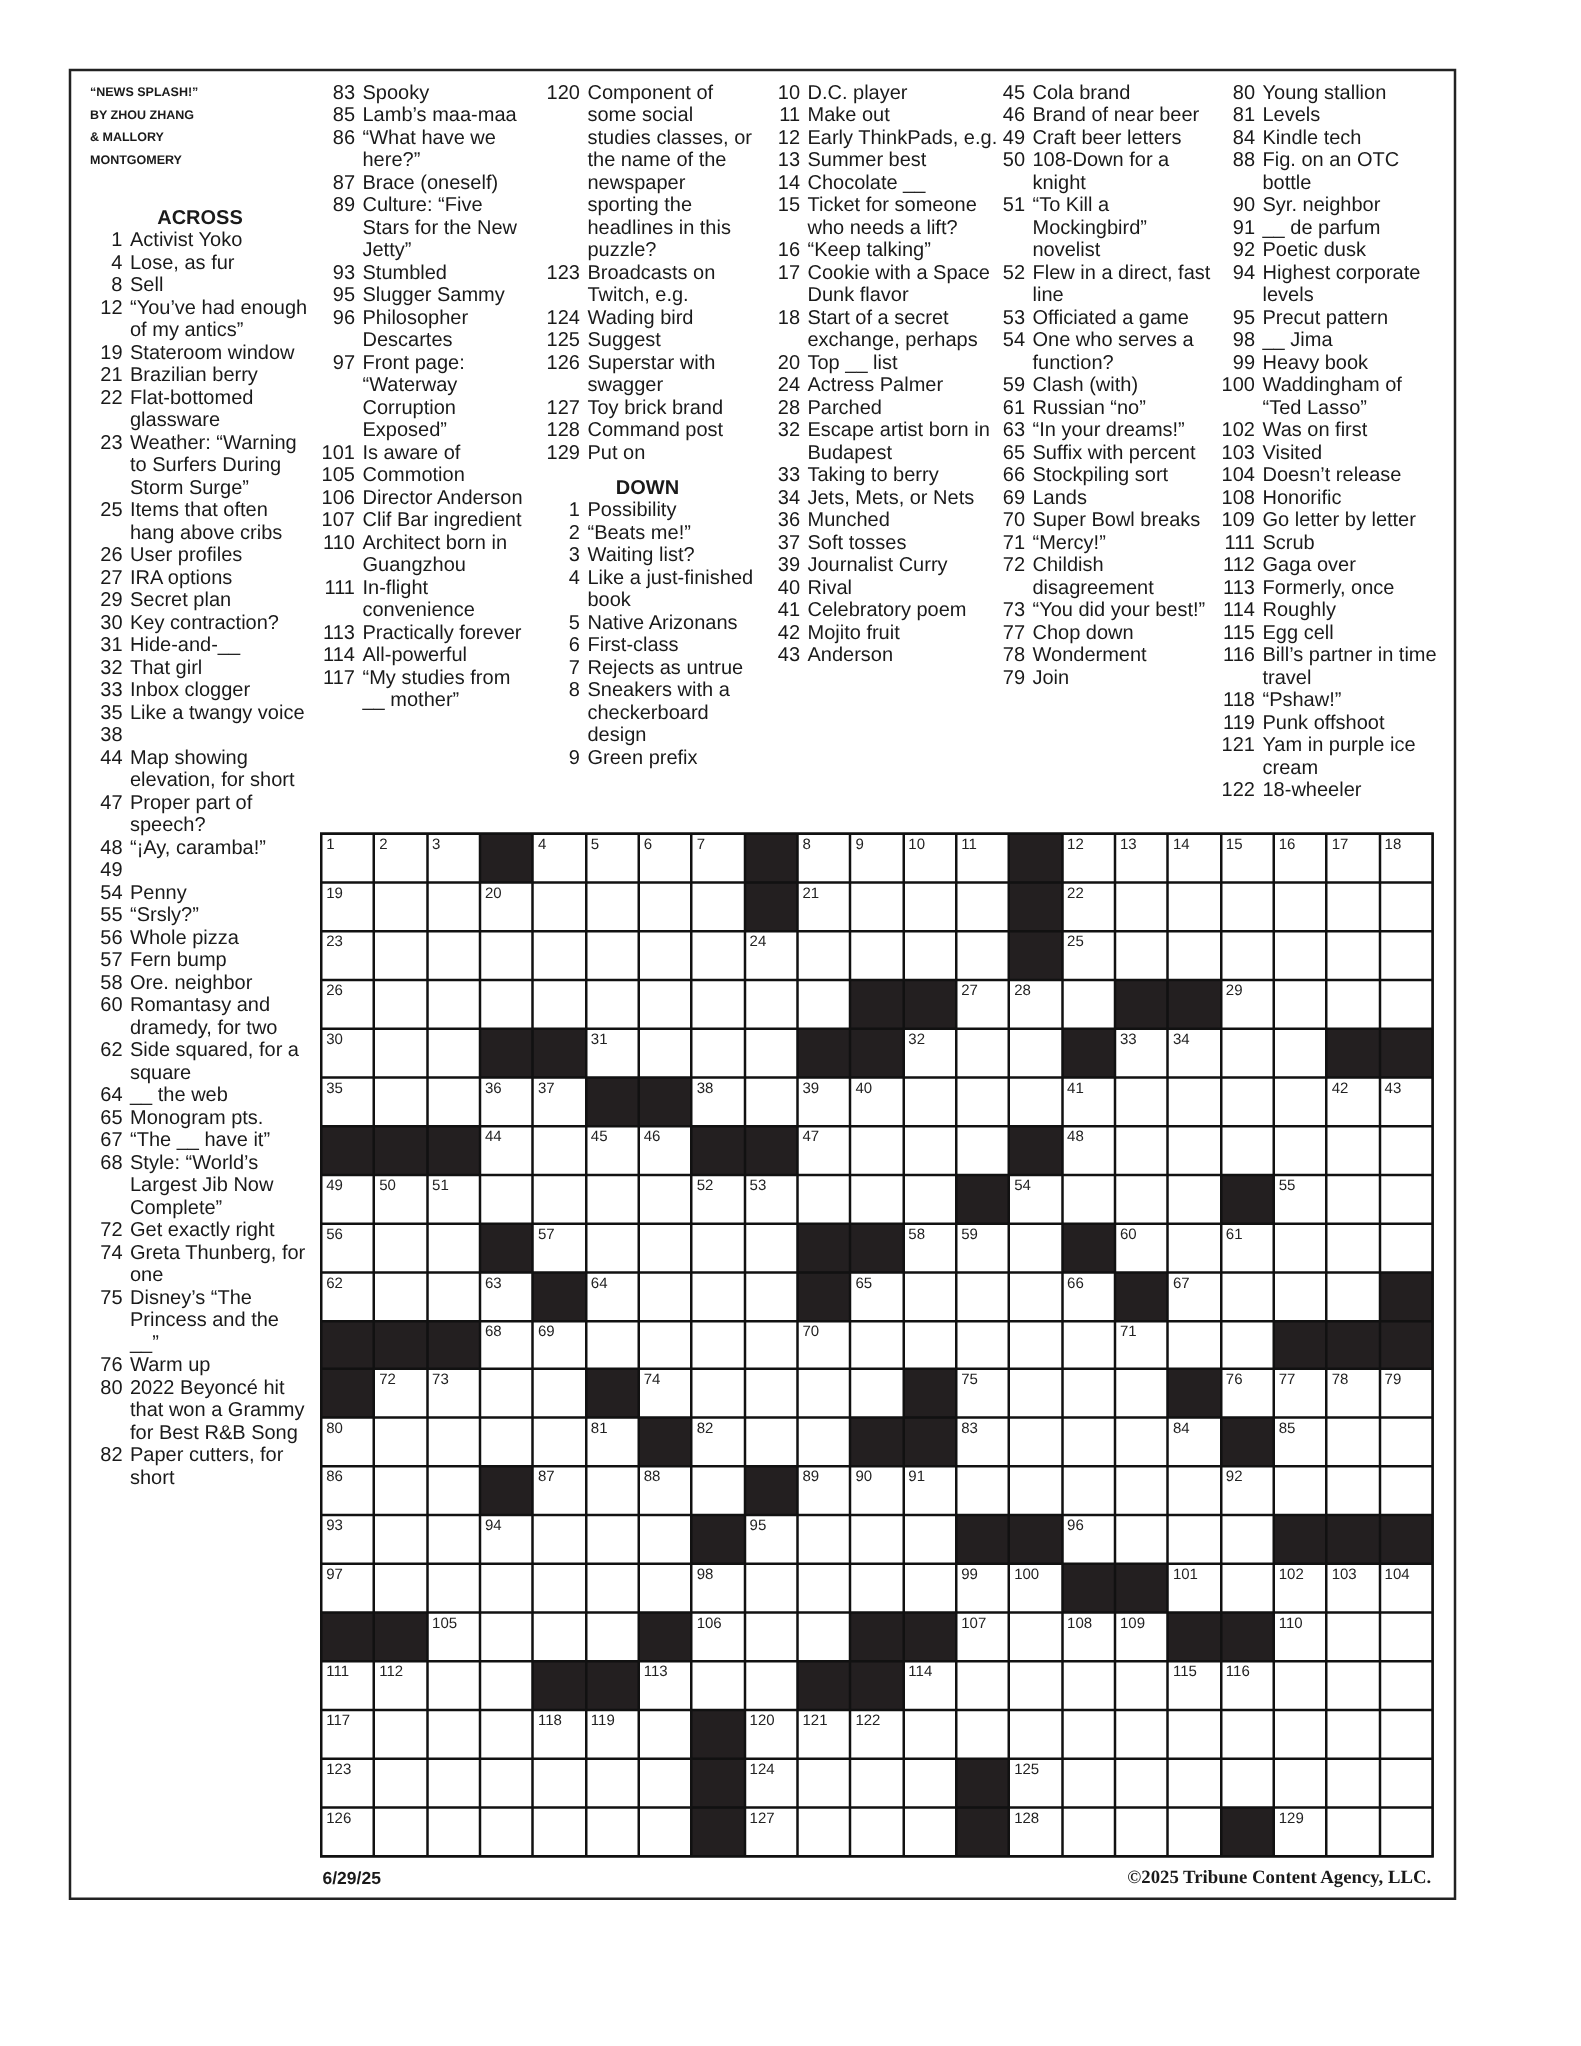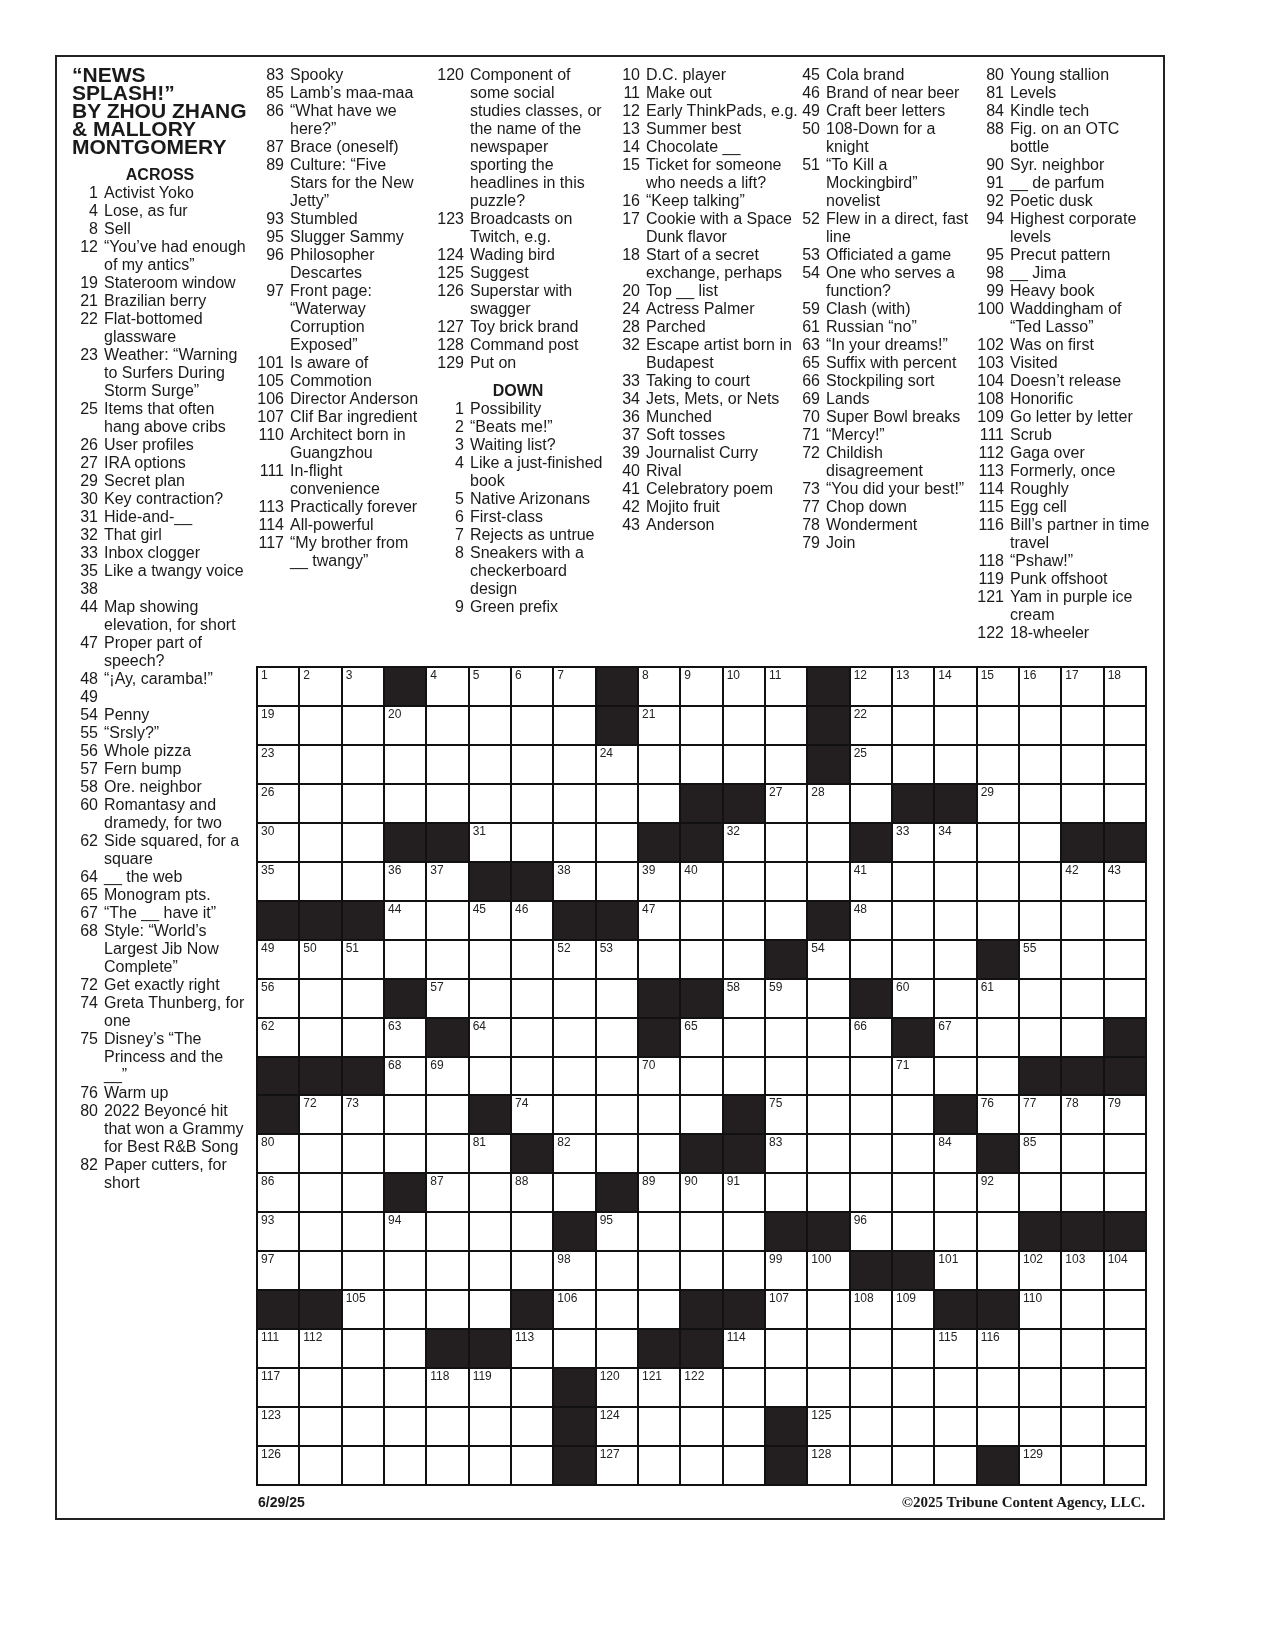--- a/index.html
+++ b/index.html
@@ -1,18 +1,18 @@
 <!DOCTYPE html>
 <html><head>
 <meta charset="utf-8">
 <style>
   html, body { margin:0; padding:0; background:#ffffff; }
   body { width:1265px; height:1637px; position:relative; font-family:"Liberation Sans", sans-serif; color:#1a1a1a; }
   .frame { position:absolute; left:55px; top:55px; width:1110px; height:1465px; border:2px solid #222; box-sizing:border-box; }
-  .title { position:absolute; left:72px; top:66px; font-weight:bold; font-size:21px; line-height:18px; width:180px; }
+  .title { position:absolute; left:72px; top:66px; font-weight:bold; font-size:10px; line-height:18px; width:180px; }
   .col { position:absolute; top:66px; font-size:16px; line-height:18px; }
   .clue { display:flex; }
   .num { display:inline-block; text-align:right; flex:0 0 auto; margin-right:6px; }
   .txt { flex:1 1 auto; }
   .hdr { font-weight:bold; font-size:16px; line-height:18px; text-align:center; margin:8px 0 0 0; }
   .grid { position:absolute; left:256px; top:666px; width:891px; height:820px; border:2px solid #111; box-sizing:border-box; display:grid; grid-template-columns:repeat(21, 1fr); grid-template-rows:repeat(21, 1fr); background:#111; gap:2px; padding:0; }
   .cell { background:#fff; position:relative; }
   .cell.blk { background:#231f20; }
   .cell .n { position:absolute; left:3px; top:1px; font-size:12px; line-height:13px; color:#222; }
   .footer-date { position:absolute; left:258px; top:1494px; font-weight:bold; font-size:14px; font-family:"Liberation Sans", sans-serif; }
@@ -251,21 +251,21 @@
     <div class="clue">
       <span class="num" style="width: 32px;">113</span>
       <span class="txt">Practically forever</span>
     </div>
     <div class="clue">
       <span class="num" style="width: 32px;">114</span>
       <span class="txt">All-powerful</span>
     </div>
     <div class="clue">
       <span class="num" style="width: 32px;">117</span>
-      <span class="txt">“My brother from __ twangy”</span>
+      <span class="txt">“My studies from __ mother”</span>
     </div>
   </div>
 <div class="col" id="col3" style="left:428px; width:180px;">
     <div class="clue">
       <span class="num" style="width: 36px;">120</span>
       <span class="txt">Component of some social studies classes, or the name of the newspaper sporting the headlines in this puzzle?</span>
     </div>
     <div class="clue">
       <span class="num" style="width: 36px;">123</span>
       <span class="txt">Broadcasts on Twitch, e.g.</span>
@@ -380,21 +380,21 @@
     <div class="clue">
       <span class="num" style="width: 32px;">28</span>
       <span class="txt">Parched</span>
     </div>
     <div class="clue">
       <span class="num" style="width: 32px;">32</span>
       <span class="txt">Escape artist born in Budapest</span>
     </div>
     <div class="clue">
       <span class="num" style="width: 32px;">33</span>
-      <span class="txt">Taking to court</span>
+      <span class="txt">Taking to berry</span>
     </div>
     <div class="clue">
       <span class="num" style="width: 32px;">34</span>
       <span class="txt">Jets, Mets, or Nets</span>
     </div>
     <div class="clue">
       <span class="num" style="width: 32px;">36</span>
       <span class="txt">Munched</span>
     </div>
     <div class="clue">

